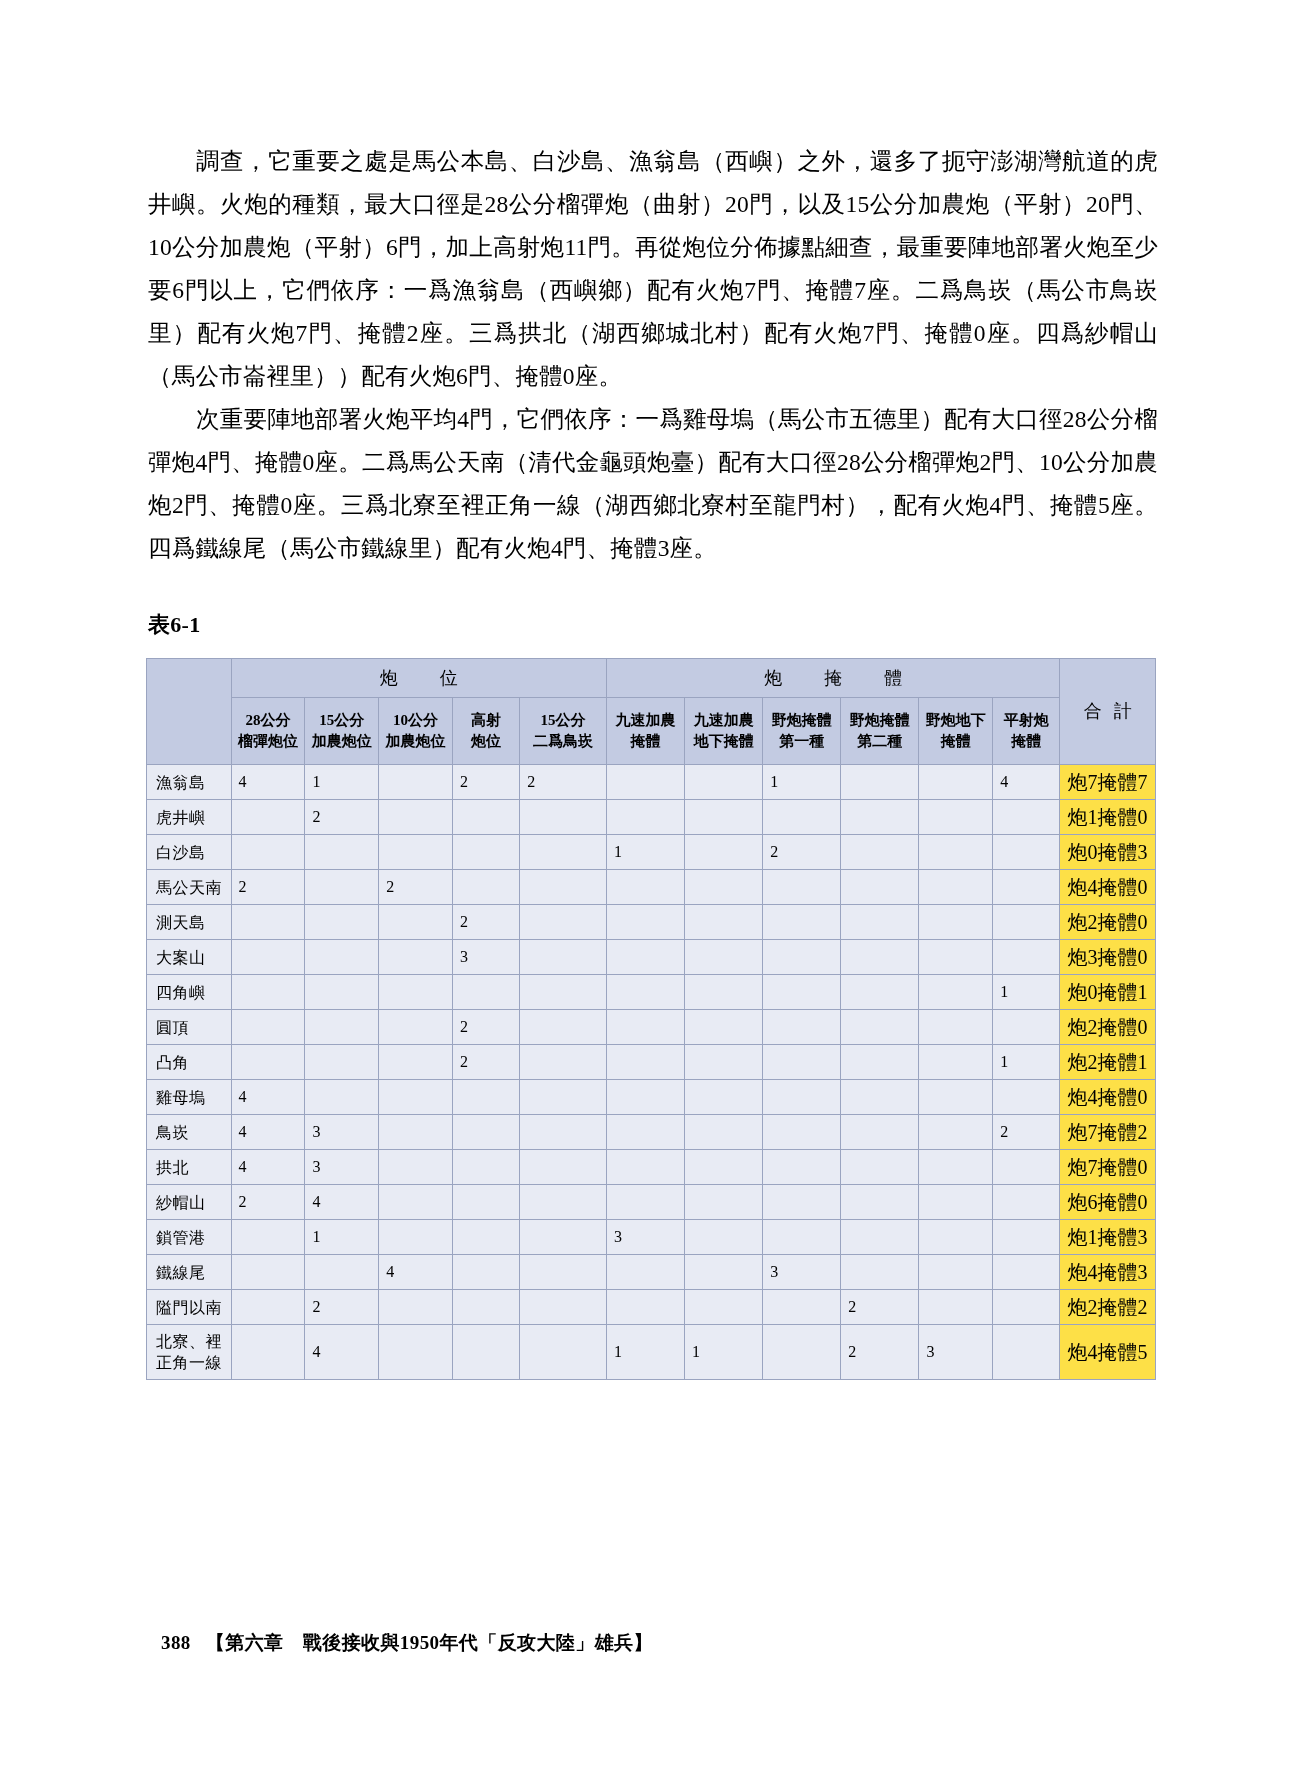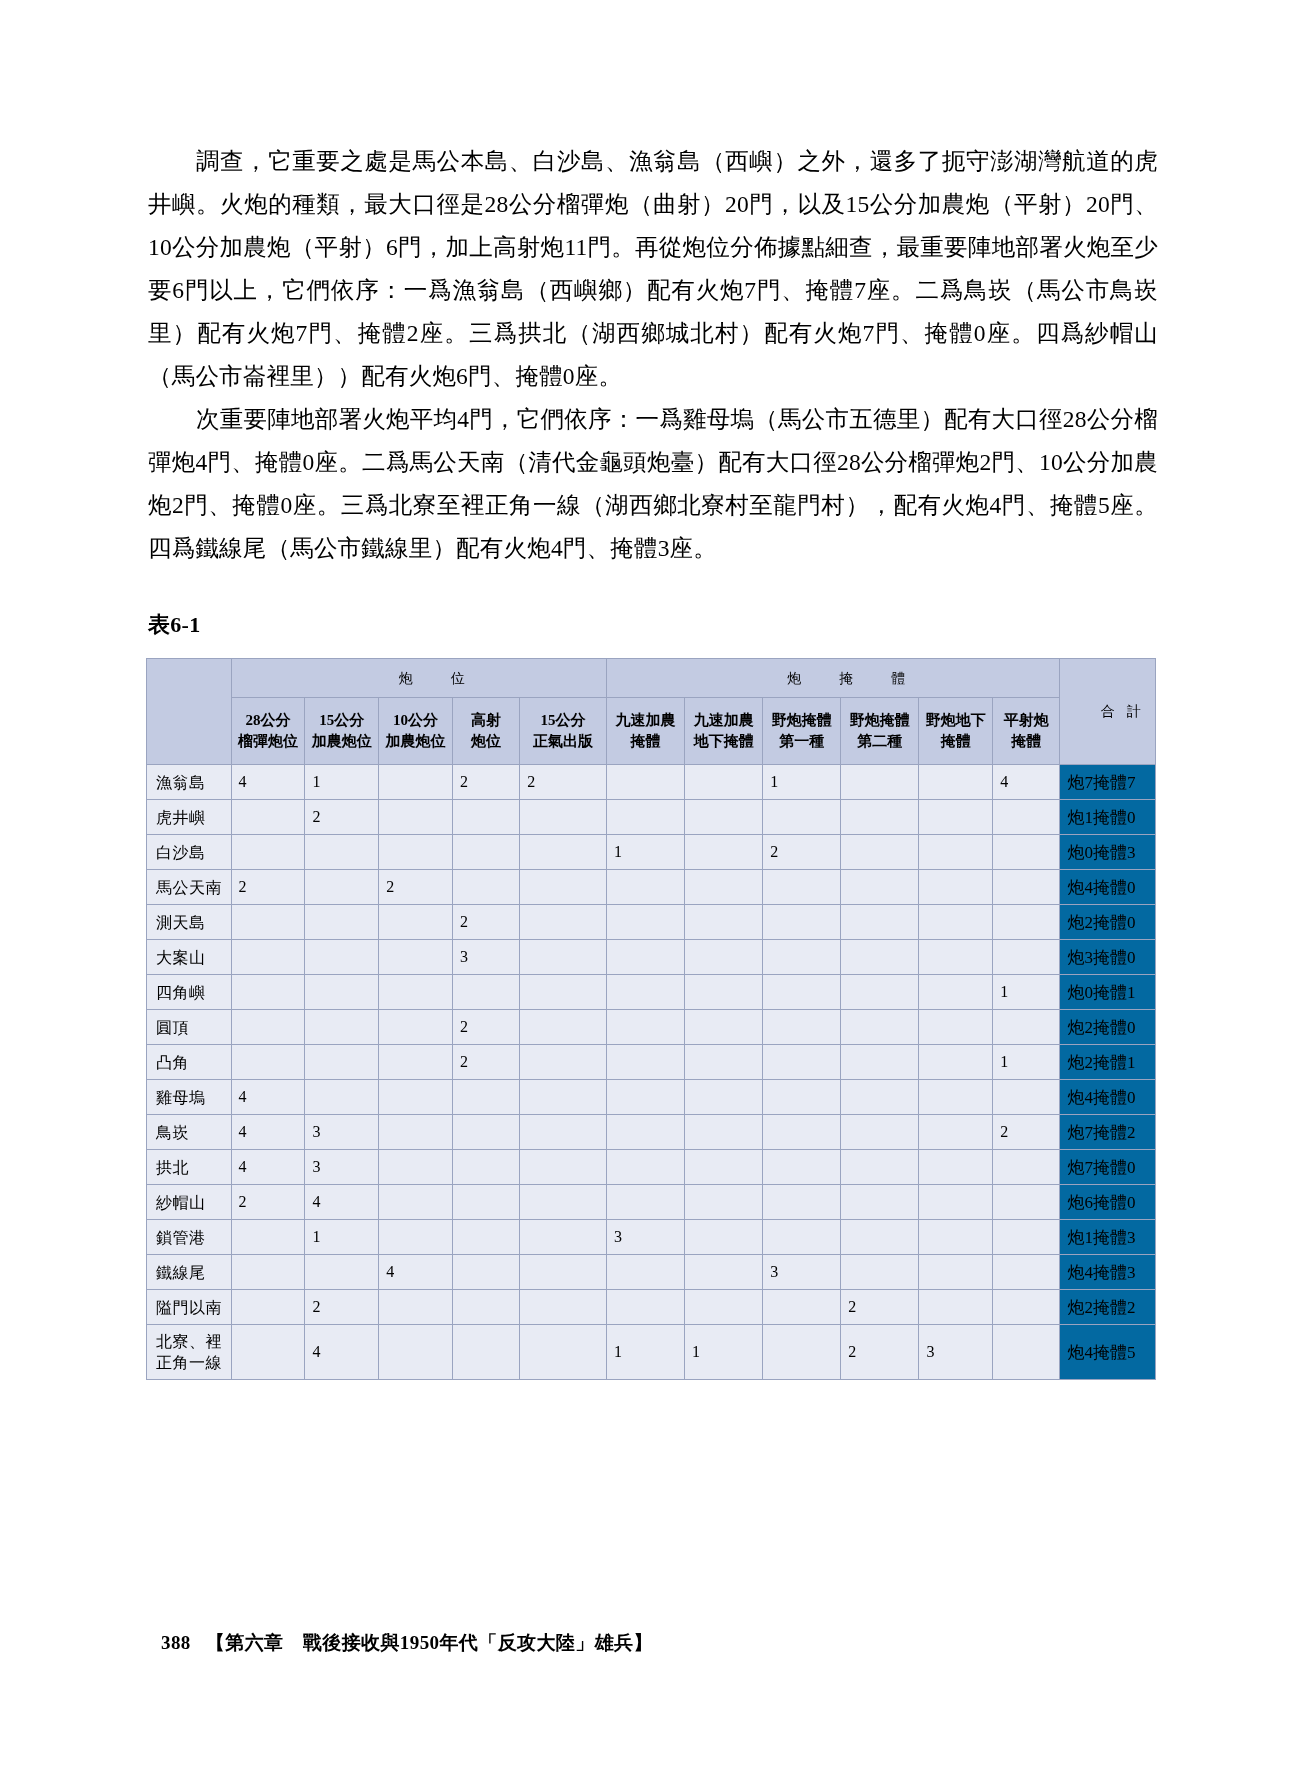--- a/index.html
+++ b/index.html
@@ -76,22 +76,21 @@
     background: #c3cbe2;
     text-align: center;
     font-weight: normal;
     line-height: 21px;
     padding: 4px 2px;
   }
   table.data thead th.grp {
     height: 30px;
     letter-spacing: 12px;
     text-indent: 12px;
-    font-size: 14px;
-    padding-left: 28px;
+    font-size: 18px;
   }
   table.data thead th.sub {
     height: 58px;
     font-size: 15px;
     font-weight: bold;
   }
   table.data thead th.corner {
     background: #c3cbe2;
   }
   table.data tbody td {
@@ -106,22 +105,22 @@
     letter-spacing: 0.5px;
   }
   table.data tbody td.num {
     text-align: left;
     padding-left: 7px;
     font-size: 16px;
   }
   table.data tbody td.total {
     text-align: left;
     padding-left: 7px;
-    font-size: 17px;
-    background: #0369a1;
+    font-size: 20px;
+    background: #fde047;
   }
   table.data tbody tr.tall td {
     height: 54px;
   }
   td.rowlab .two-line {
     display: block;
     line-height: 21px;
   }
   
   .source {
@@ -204,21 +203,21 @@
               <th class="sub">
                 <div>10公分</div>
                 <div>加農炮位</div>
               </th>
               <th class="sub">
                 <div>高射</div>
                 <div>炮位</div>
               </th>
               <th class="sub">
                 <div>15公分</div>
-                <div>正氣出版</div>
+                <div>二爲鳥崁</div>
               </th>
               <th class="sub">
                 <div>九速加農</div>
                 <div>掩體</div>
               </th>
               <th class="sub">
                 <div>九速加農</div>
                 <div>地下掩體</div>
               </th>
               <th class="sub">

